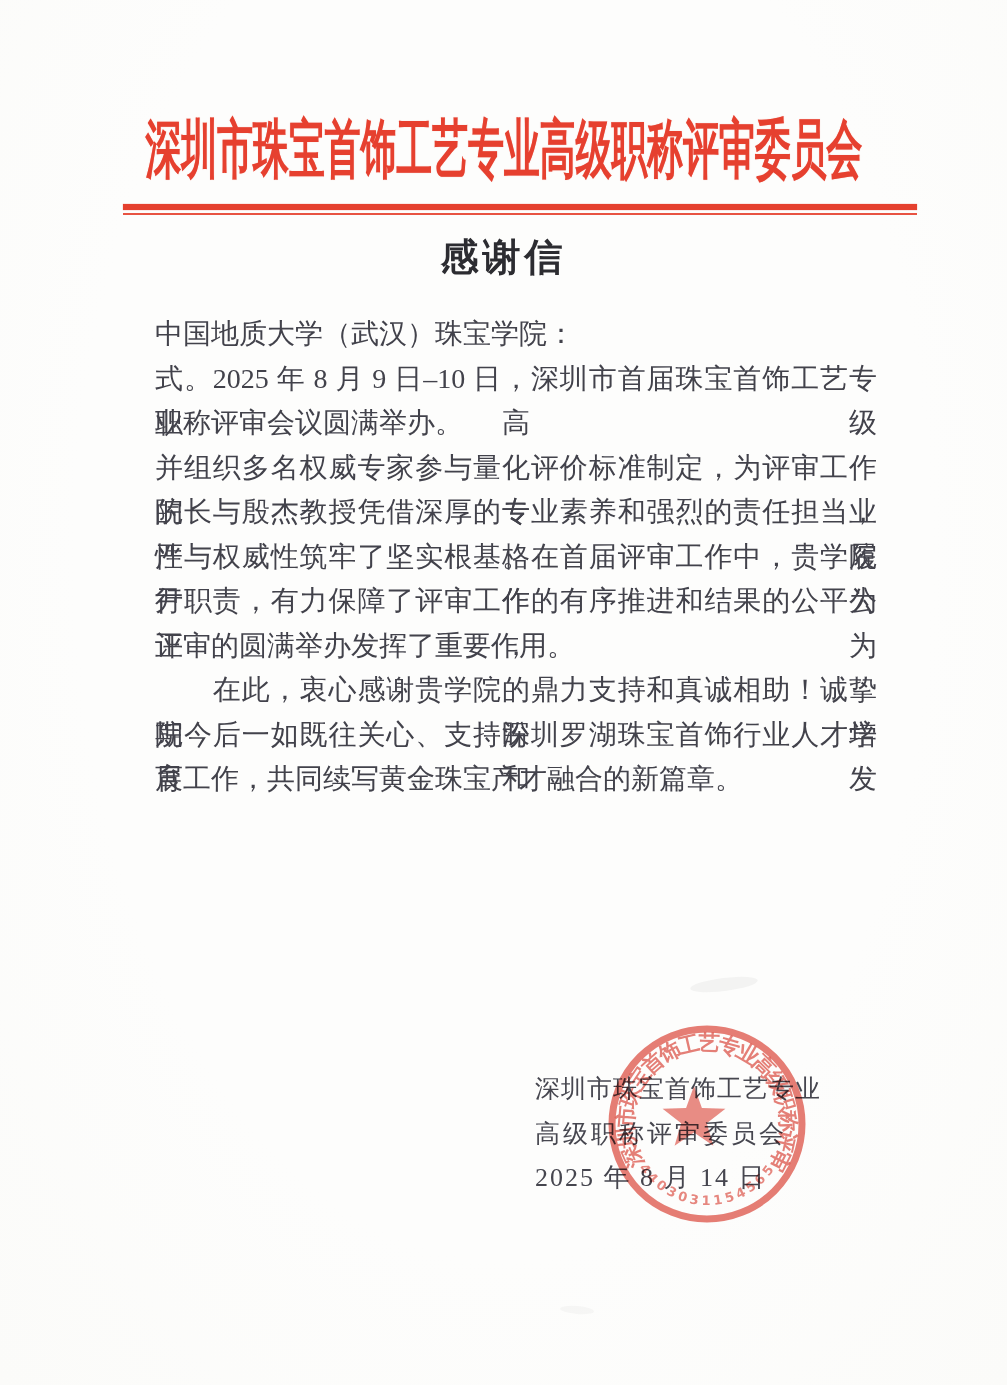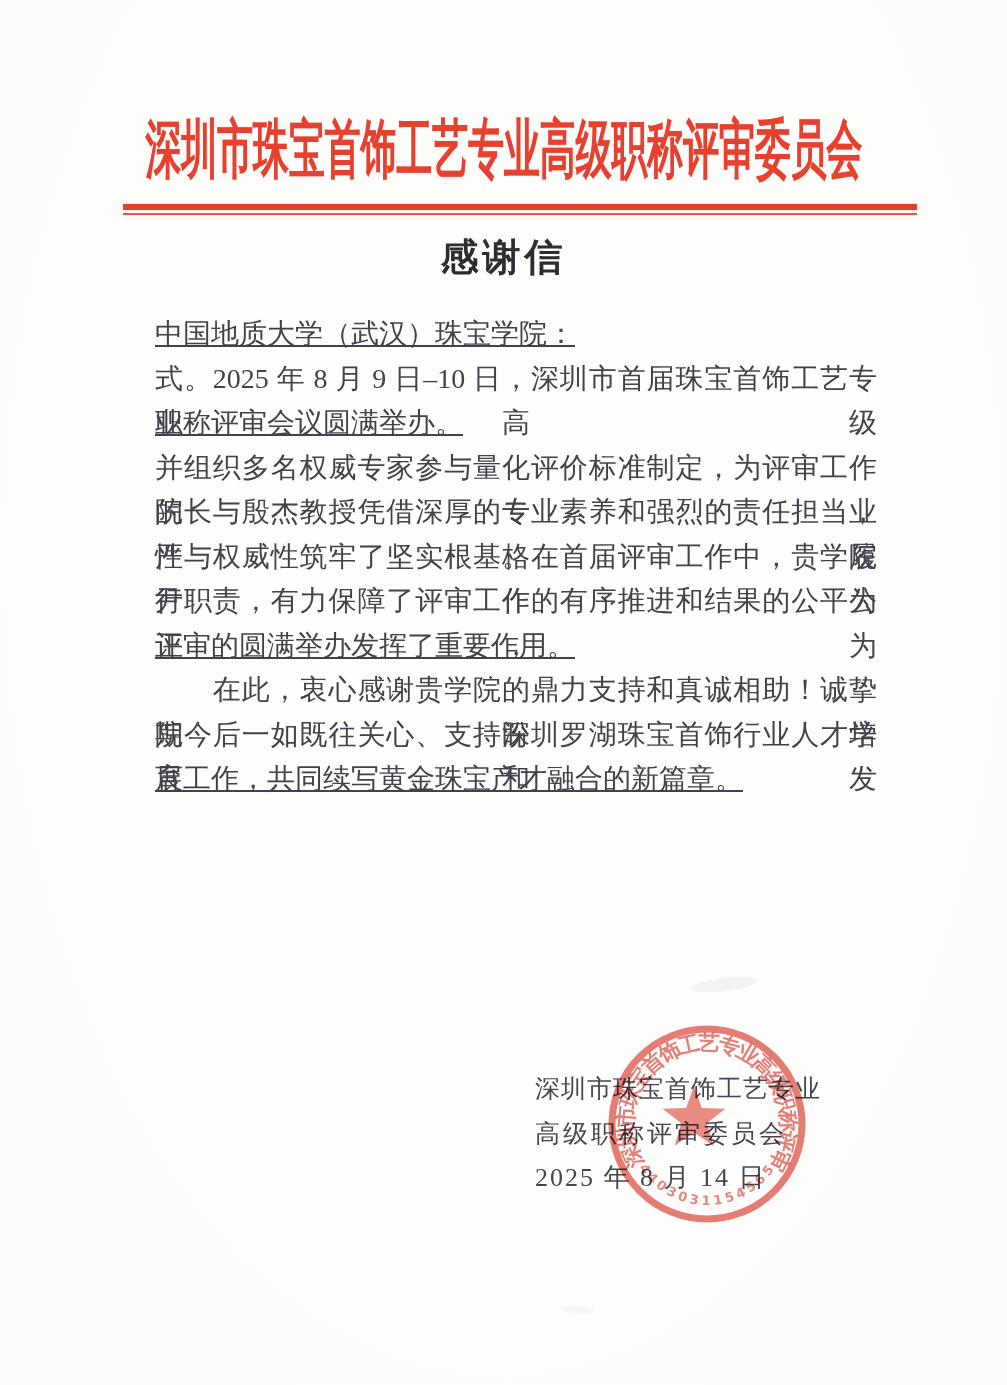--- a/index.html
+++ b/index.html
@@ -35,21 +35,21 @@
   
   .body-block{
     position:absolute;left:155px;top:312px;width:722px;
     font-size:28px;color:#42424b;
   }
   .bline{
     line-height:44.5px;height:44.5px;white-space:nowrap;
     text-align:justify;
   }
   .bline.jfull{text-align-last:justify;white-space:normal;}
-  .bline.jend{text-align-last:left;text-decoration:underline;}
+  .bline.jend{text-align-last:left;}
 
   
   .sig-block{
     position:absolute;left:535px;top:1066px;width:322px;
     color:#46464f;
   }
   .sig-line1{font-size:25px;line-height:45px;letter-spacing:1px;}
   .sig-line2{font-size:25px;line-height:45px;letter-spacing:3px;}
   .sig-date{font-size:26px;line-height:44px;letter-spacing:2px;}
 

